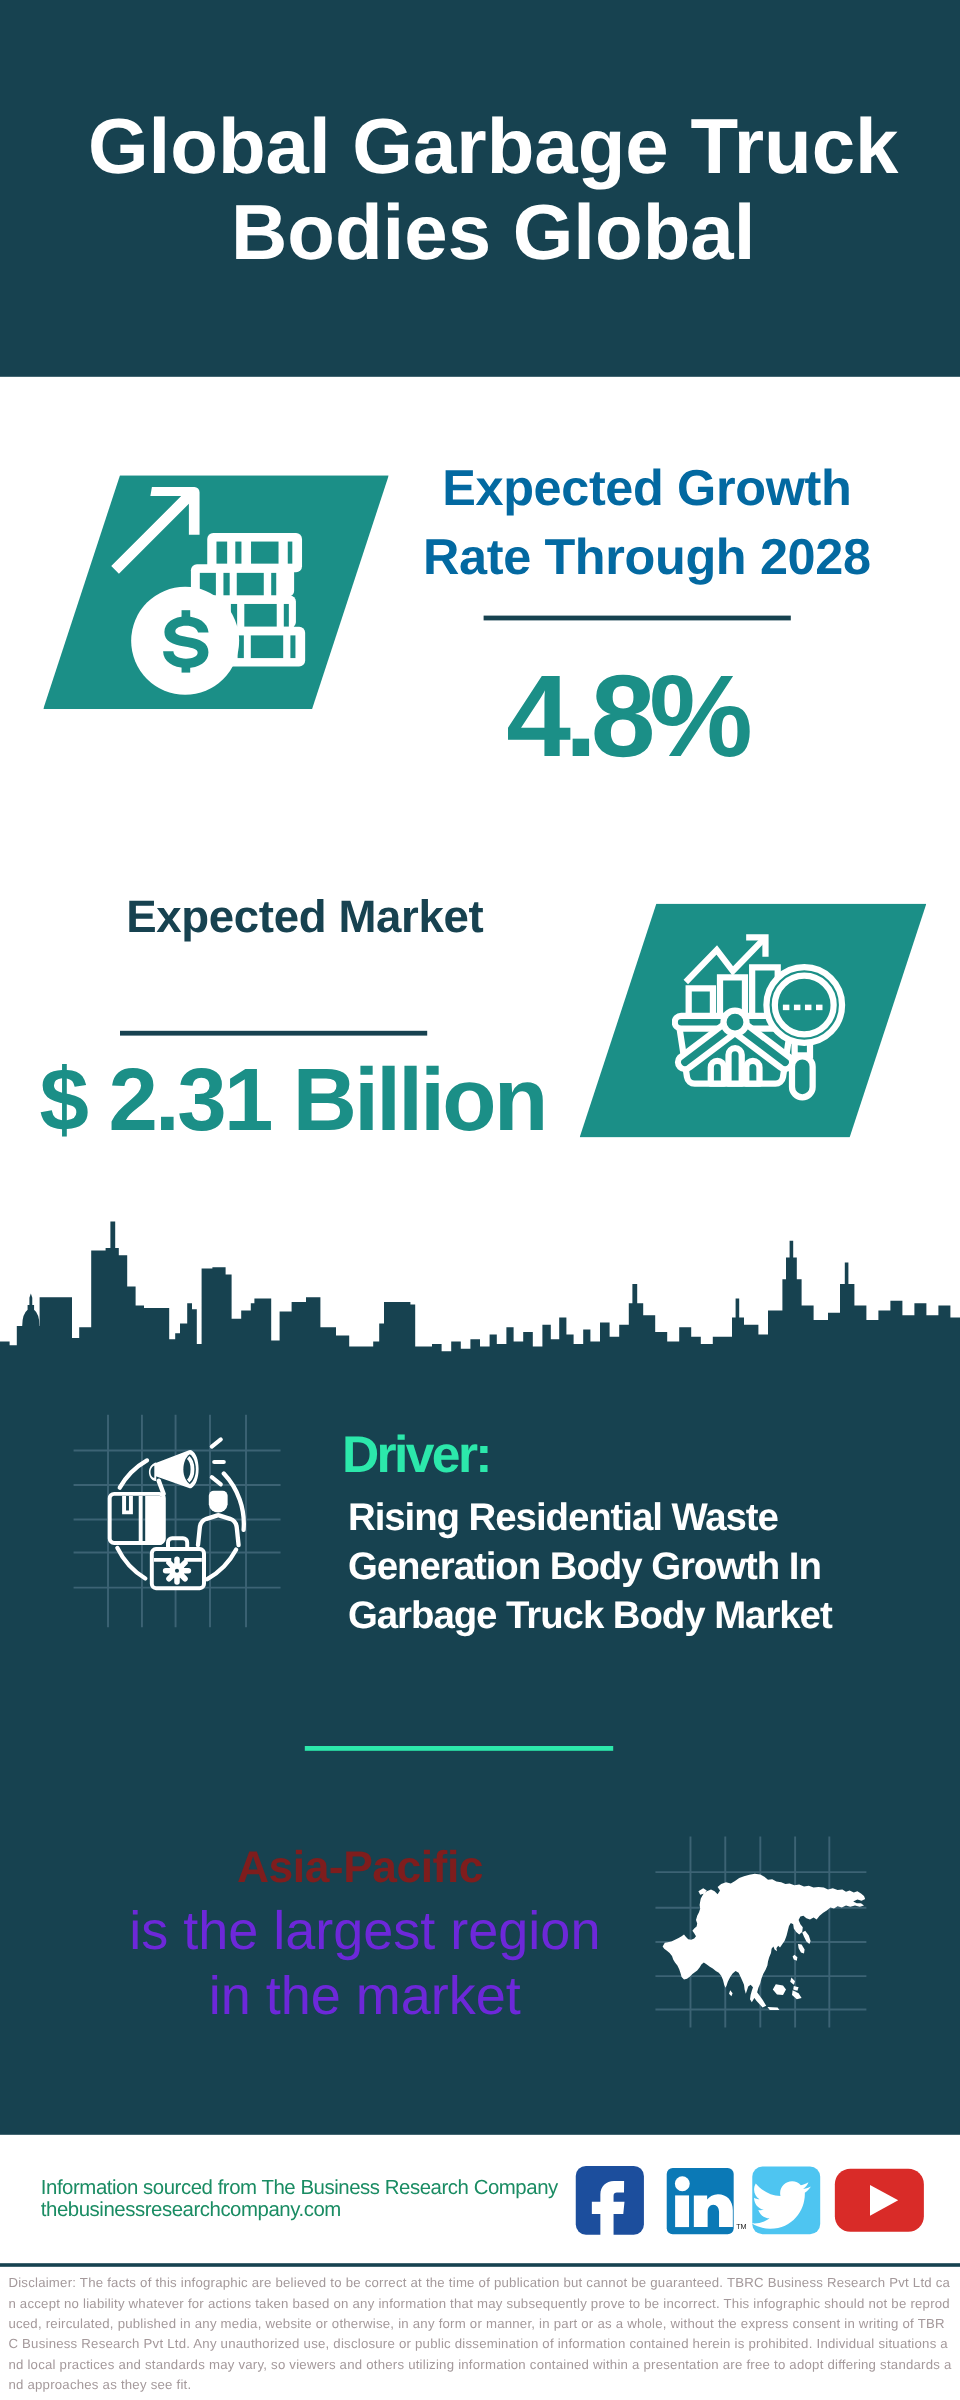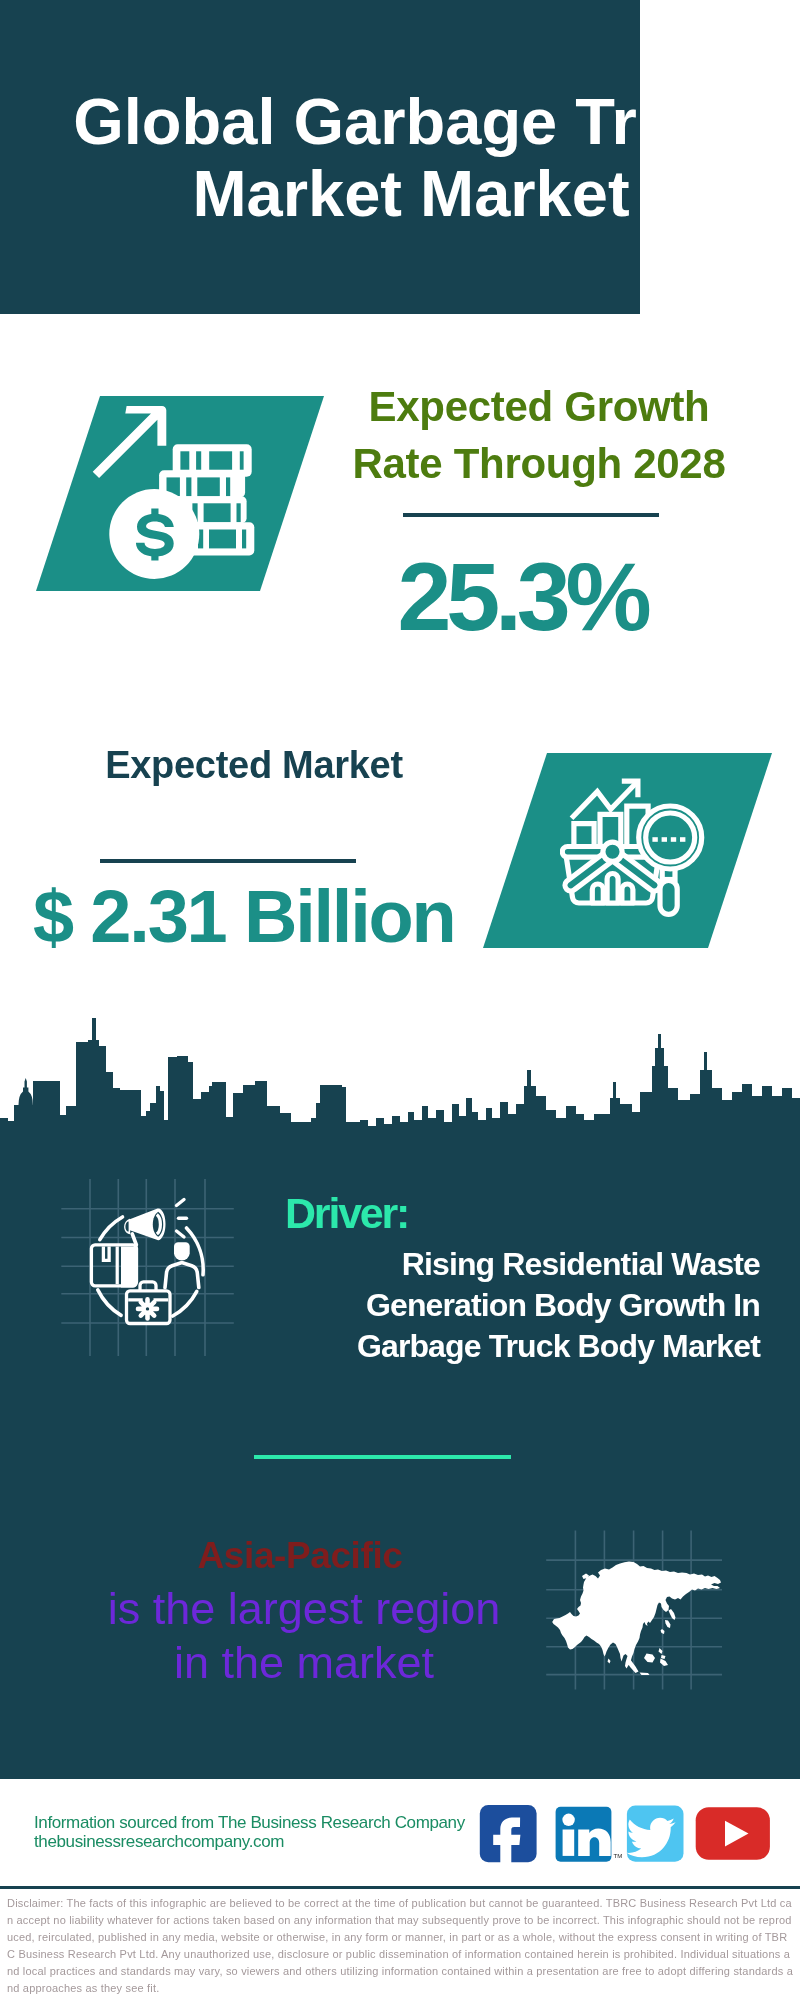--- a/index.html
+++ b/index.html
@@ -1,31 +1,31 @@
 <!DOCTYPE html>
 <html><head>
 <meta charset="utf-8">
 <style>
   * { margin:0; padding:0; box-sizing:border-box; }
   html,body { width:800px; height:2000px; }
   body { font-family:"Liberation Sans", sans-serif; background:#ffffff; overflow:hidden; }
   #page { position:relative; width:800px; height:2000px; background:#fff; overflow:hidden; }
 
   
-  #header { position:absolute; left:0; top:0; width:640px; height:314px; background:#174250; }
+  #header { position:absolute; left:0; top:0; width:800px; height:314px; background:#174250; }
   #header-title { position:absolute; left:22px; top:86px; width:778px; text-align:center;
      color:#fff; font-weight:bold; font-size:65px; line-height:71.5px; }
 
   
   .badge { position:absolute; background:#1b8f87;
      clip-path: polygon(64px 0, 100% 0, calc(100% - 64px) 100%, 0 100%); }
   #s1-badge { left:36px; top:396px; width:288px; height:195px; }
   #s1-icon { position:absolute; left:85px; top:398px; width:180px; height:190px; }
   #s1-title { position:absolute; left:339px; top:379px; width:400px; text-align:center;
-     color:#4d7c0f; font-weight:bold; font-size:42px; line-height:56.7px; letter-spacing:-0.3px; }
+     color:#0369a1; font-weight:bold; font-size:42px; line-height:56.7px; letter-spacing:-0.3px; }
   #s1-rule { position:absolute; left:403px; top:513px; width:256px; height:4px; background:#174250; }
   #s1-value { position:absolute; left:322px; top:552px; width:400px; text-align:center;
      color:#1b8f87; font-weight:bold; font-size:97px; line-height:90px; letter-spacing:-5.2px; }
 
   
   #s2-title { position:absolute; left:54px; top:725px; width:400px; text-align:center;
      color:#174250; font-weight:bold; font-size:38px; line-height:56.5px; letter-spacing:-0.3px;margin-top:12px; }
   #s2-rule { position:absolute; left:100px; top:859px; width:256px; height:4px; background:#174250; }
   #s2-value { position:absolute; left:33px; top:882px; width:440px; text-align:left;
      color:#1b8f87; font-weight:bold; font-size:74px; line-height:70px; letter-spacing:-2.2px; }
@@ -33,21 +33,21 @@
   #s2-icon { position:absolute; left:560px; top:770px; width:160px; height:155px; }
 
   
   #dark { position:absolute; left:0; top:1140px; width:800px; height:639px; background:#174250; }
   #skyline { position:absolute; left:0; top:1000px; width:800px; height:145px; }
 
   
   #driver-icon { position:absolute; left:58px; top:1174px; width:182px; height:186px; }
   #driver-label { position:absolute; left:285px; top:1192px; width:470px; text-align:left;
      color:#2ce8ab; font-weight:bold; font-size:43px; line-height:43px; letter-spacing:-2.2px; }
-  #driver-text { position:absolute; left:290px; top:1244px; width:470px; text-align:right;
+  #driver-text { position:absolute; left:290px; top:1244px; width:470px; text-align:left;
      color:#fff; font-weight:bold; font-size:32px; line-height:41.2px; letter-spacing:-0.88px; }
   #mid-rule { position:absolute; left:254px; top:1455px; width:257px; height:4.4px; background:#2ce8ab; }
 
   
   #region-label { position:absolute; left:70px; top:1534px; width:460px; text-align:center;
      color:#7f1d1d; font-weight:bold; font-size:37px; line-height:43px; letter-spacing:-0.4px; }
   #region-text { position:absolute; left:74px; top:1582px; width:460px; text-align:center;
      color:#6d28d9; font-size:45px; line-height:54px; }
   #region-map { position:absolute; left:544px; top:1528px; width:182px; height:164px; }
 
@@ -59,21 +59,21 @@
   #disclaimer { position:absolute; left:7px; top:1895px; width:786px; color:#a4999b;
      font-size:11px; letter-spacing:0.19px; line-height:17.1px; word-break:break-all; text-align:left; }
 </style>
 </head>
 <body>
 
 <div id="page">
   <div id="header">
     <div id="header-title">
       <div>Global Garbage Truck</div>
-      <div>Market Market</div>
+      <div>Bodies Global</div>
     </div>
   </div>
 
   <div id="s1-badge" class="badge"></div>
   <svg id="s1-icon" viewBox="85 398 180 190" fill="none">
 
     <path d="M126.6 405.9 H162.0 a4.3 4.3 0 0 1 4.3 4.3 V445.7 h-8.9 V419.8 l-58.3 58.3 -6.4 -6.4 58.3 -58.3 h-25.7 z" fill="#fff"></path>
 
     <g>
       <rect x="172.7" y="444.2" width="79" height="32.6" rx="5" fill="#fff"></rect>
@@ -112,21 +112,21 @@
       <rect x="151.3" y="508.5" width="7.2" height="9" fill="#1b8f87"></rect>
       <rect x="151.3" y="551.5" width="7.2" height="9" fill="#1b8f87"></rect>
       <path d="M154.9 513.8 c-10.2 0-17.9 5.2-17.9 12.9 0 7.7 6.8 10.5 16.7 12.1 8 1.3 11 2.5 11 5.2 0 3.1-4.2 4.9-9.7 4.9 -6.0 0-10.2-2.1-10.5-6.1 h-8.6 c0.3 8.5 8.0 13.8 19.1 13.8 11.1 0 18.7-5.0 18.7-13.1 0-8.0-6.6-10.8-17.1-12.5 -7.6-1.3-10.5-2.4-10.5-4.9 0-2.8 3.9-4.7 8.9-4.7 5.5 0 9.3 2.1 10.0 5.7 h8.8 c-0.7-8.1-8.2-13.3-18.9-13.3 z" fill="#1b8f87"></path>
     </g>
   </svg>
   <div id="s1-title">
     <div>Expected Growth</div>
     <div>Rate Through 2028</div>
   </div>
   <div id="s1-rule"></div>
-  <div id="s1-value">25.3%</div>
+  <div id="s1-value">4.8%</div>
 
   <div id="s2-title">
     <div>Expected Market</div>
   </div>
   <div id="s2-rule"></div>
   <div id="s2-value">$ 2.31 Billion</div>
   <div id="s2-badge" class="badge"></div>
   <svg id="s2-icon" viewBox="560 770 160 155" fill="none">
     <g stroke="#fff" stroke-width="5.2" stroke-linejoin="miter">
 

